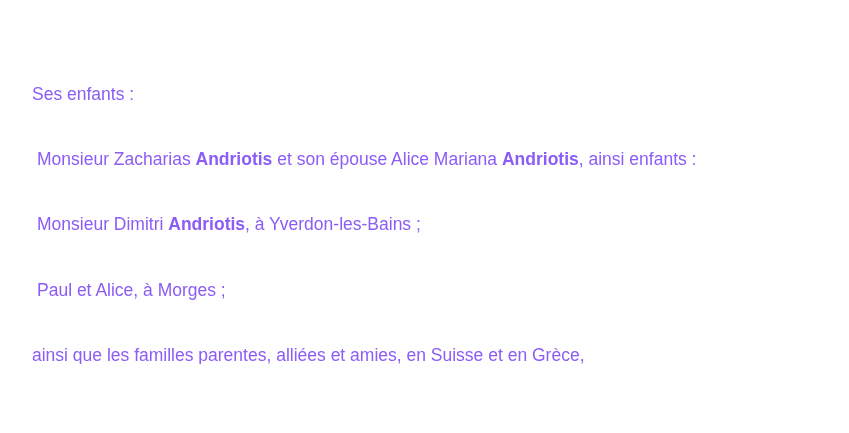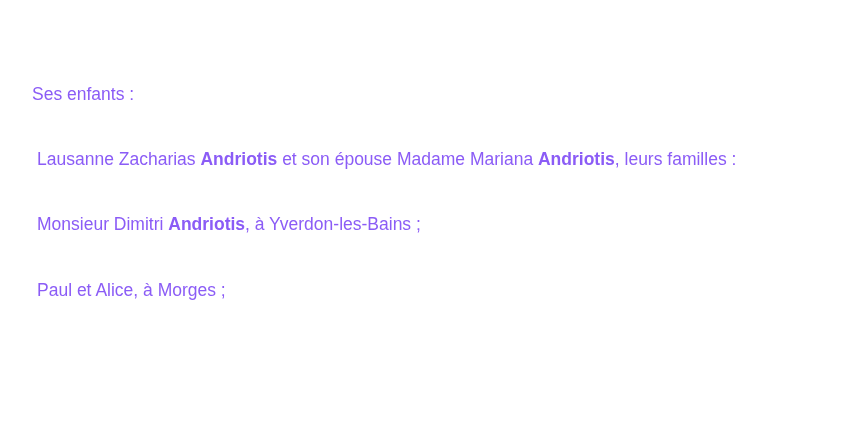--- a/index.html
+++ b/index.html
@@ -31,20 +31,21 @@
   .b { font-weight: bold; }
 </style>
 </head>
 <body>
 
 <div class="page">
   <div class="content">
 
     <div class="intro">
       <div class="line"><span>Ses enfants :</span></div>
-      <div class="line indent"><span>Lausanne Zacharias </span><span class="b">Andriotis</span><span> et son épouse Madame Mariana </span><span class="b">Andriotis</span><span>, leurs familles :</span></div>
+      <div class="line indent"><span>Monsieur Zacharias </span><span class="b">Andriotis</span><span> et son épouse Alice Mariana </span><span class="b">Andriotis</span><span>, ainsi enfants :</span></div>
       <div class="line indent"><span>Monsieur Dimitri </span><span class="b">Andriotis</span><span>, à Yverdon-les-Bains ;</span></div>
       <div class="line indent"><span>Paul et Alice, à Morges ;</span></div>
+      <div class="line"><span>ainsi que les familles parentes, alliées et amies, en Suisse et en Grèce,</span></div>
       
     </div>
 
   </div>
 </div>
 
 </body></html>

